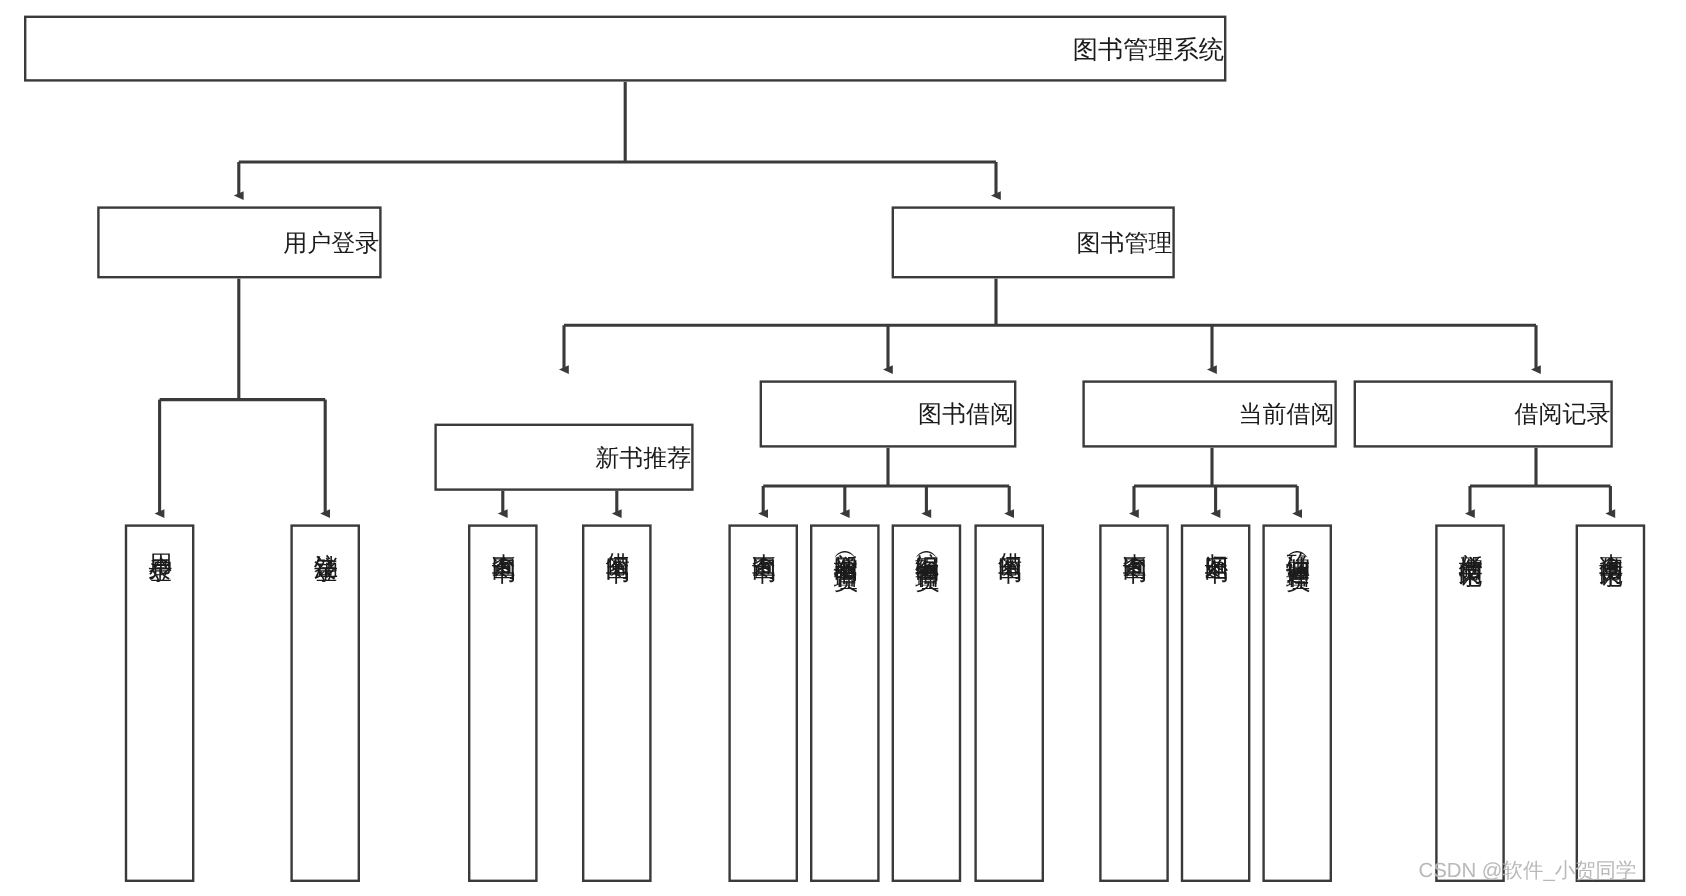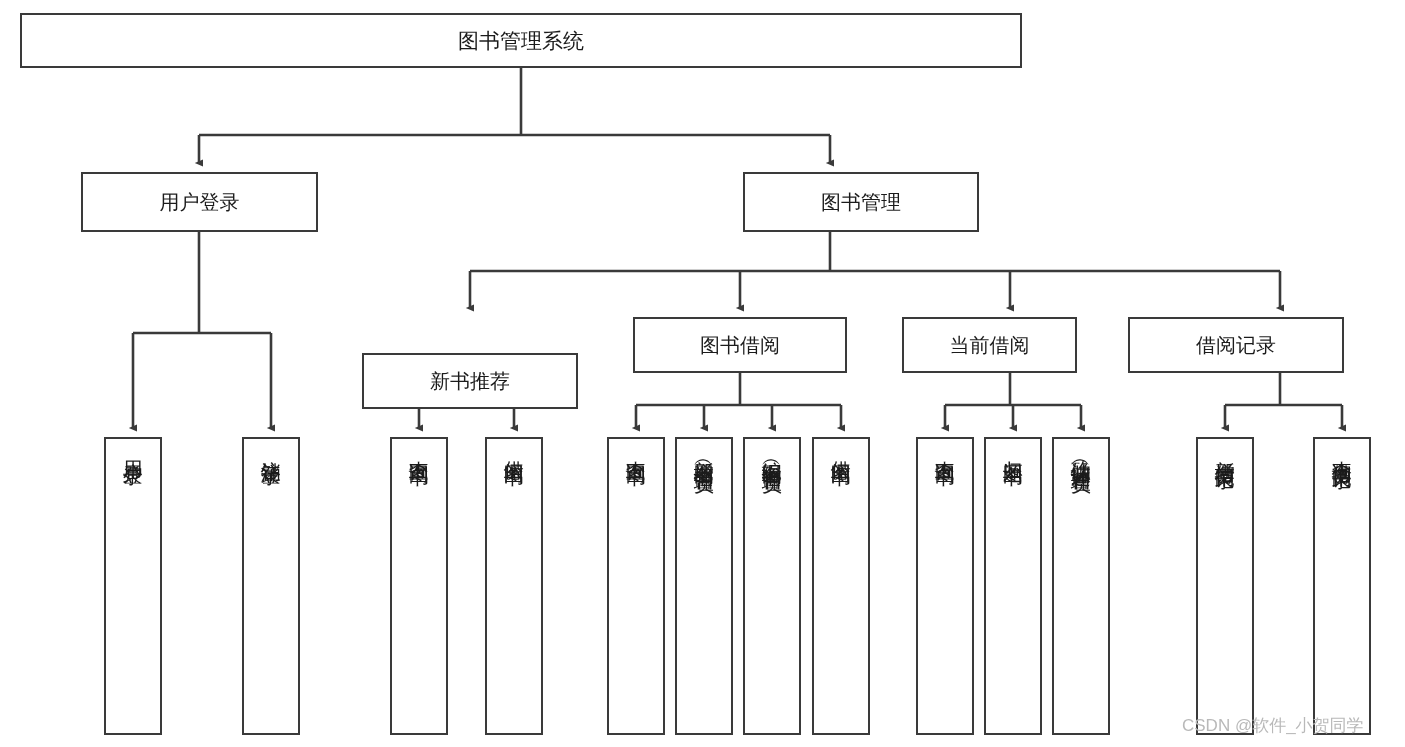--- a/index.html
+++ b/index.html
@@ -24,21 +24,21 @@
     width: 1405px;
     height: 747px;
   }
   .node {
     position: absolute;
     box-sizing: border-box;
     background: #ffffff;
     border: 2.5px solid #3a3a3a;
     display: flex;
     align-items: center;
-    justify-content: center;
+    justify-content: flex-end;
     color: #1b1b1b;
     z-index: 2;
   }
   .node.level-root {
     font-size: 21px;
   }
   .node.level-1 {
     font-size: 20px;
   }
   .node.level-2 {
@@ -137,21 +137,21 @@
   <div class="node level-1" style="left:711px; top:172px; width:236px; height:60px;margin-left:32px;">
     <span class="htext">图书管理</span>
   </div>
 
   <div class="node level-2" style="left:362px; top:317px; width:216px; height:56px;margin-top:36px;">
     <span class="htext">新书推荐</span>
   </div>
   <div class="node level-2" style="left:633px; top:317px; width:214px; height:56px;">
     <span class="htext">图书借阅</span>
   </div>
-  <div class="node level-2" style="left:902px; top:317px; width:175px; height:56px;">
+  <div class="node level-2" style="left:902px; top:317px; width:212px; height:56px;">
     <span class="htext">当前借阅</span>
   </div>
   <div class="node level-2" style="left:1128px; top:317px; width:216px; height:56px;">
     <span class="htext">借阅记录</span>
   </div>
 
   <div class="node leaf" style="left:104px; top:437px; width:58px; height:298px;">
     <span class="vtext">用户登录</span>
   </div>
   <div class="node leaf" style="left:242px; top:437px; width:58px; height:298px;">

